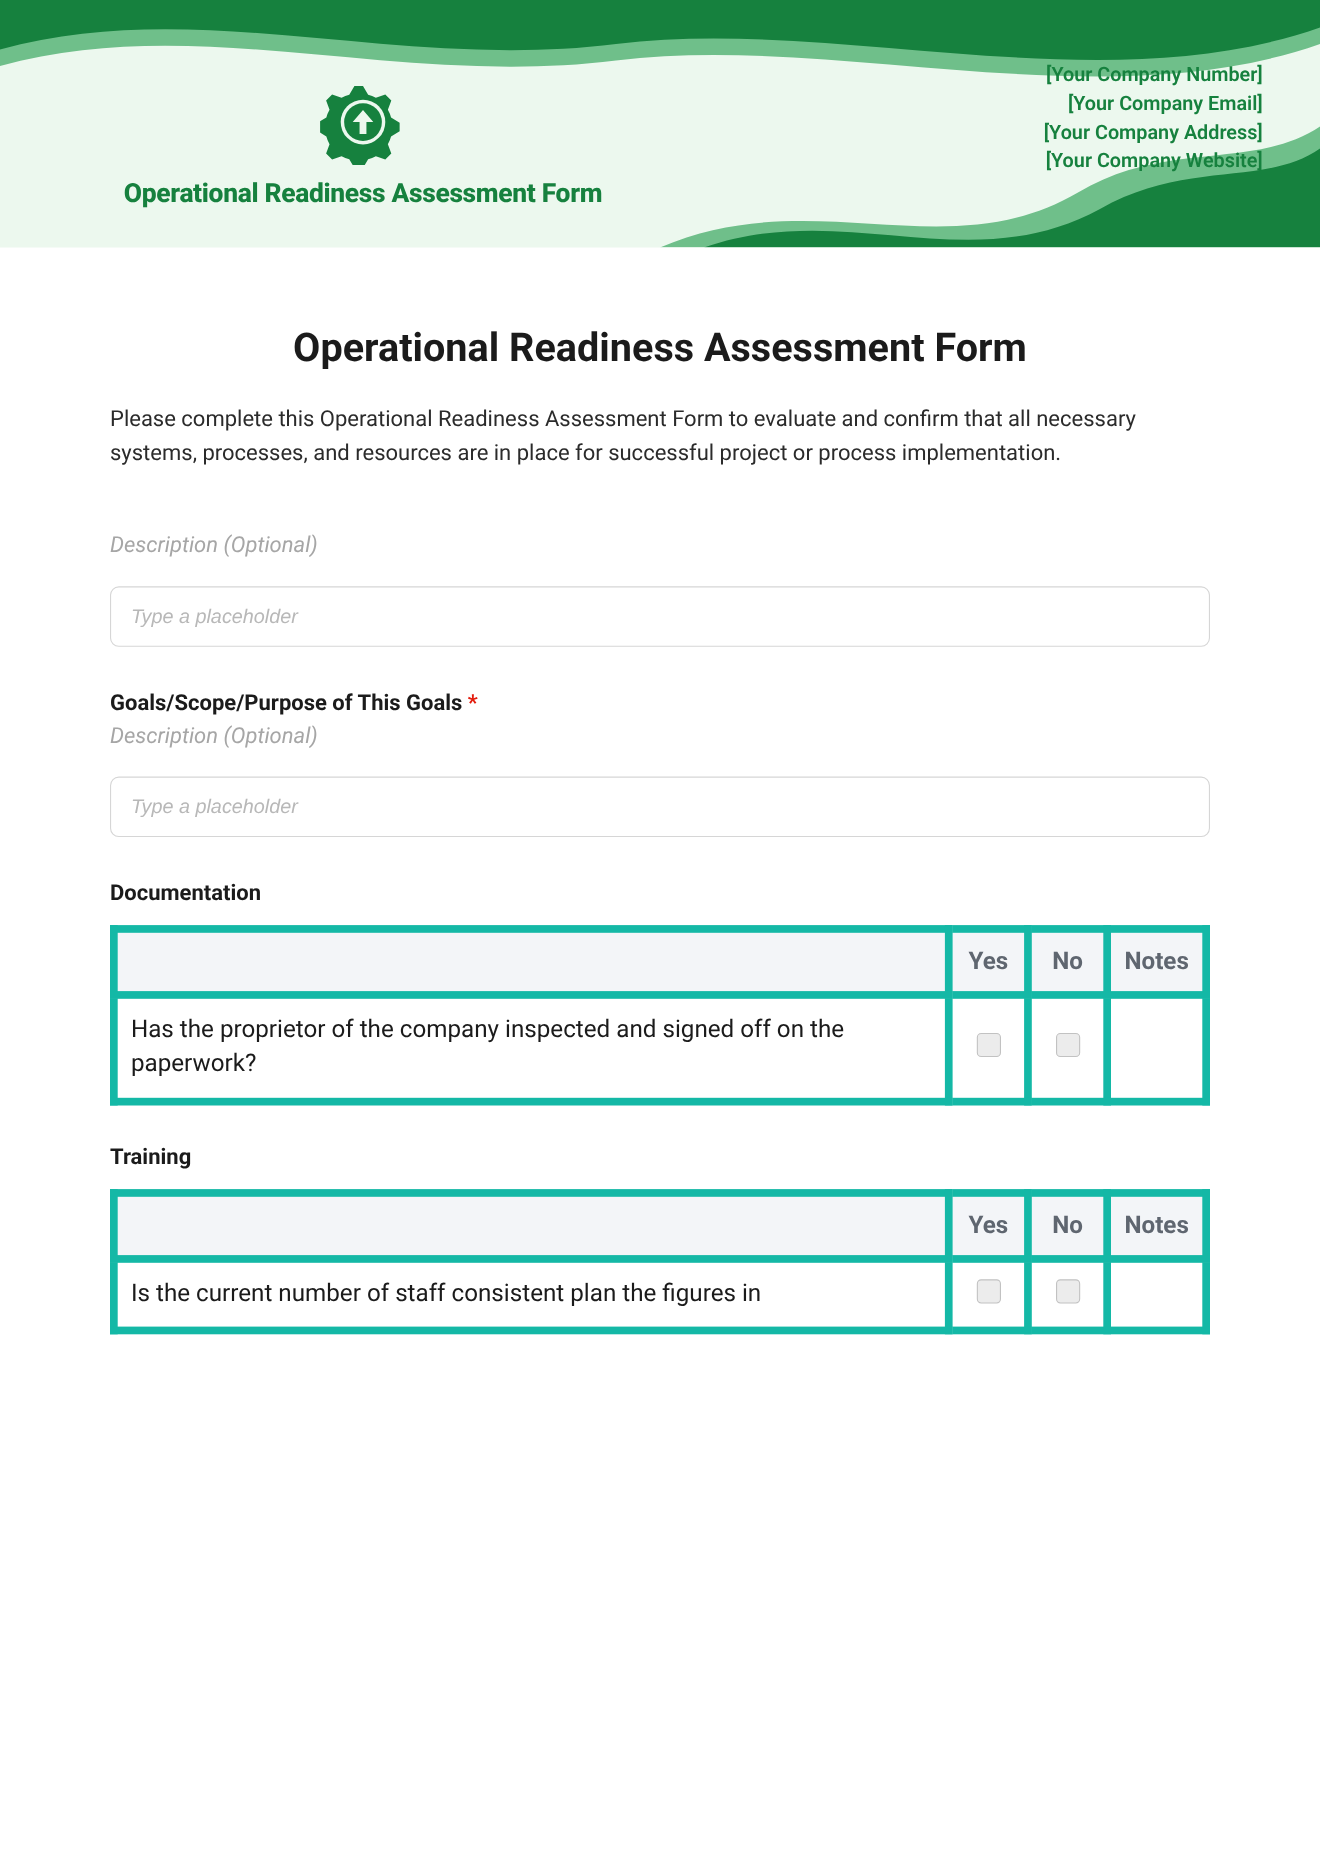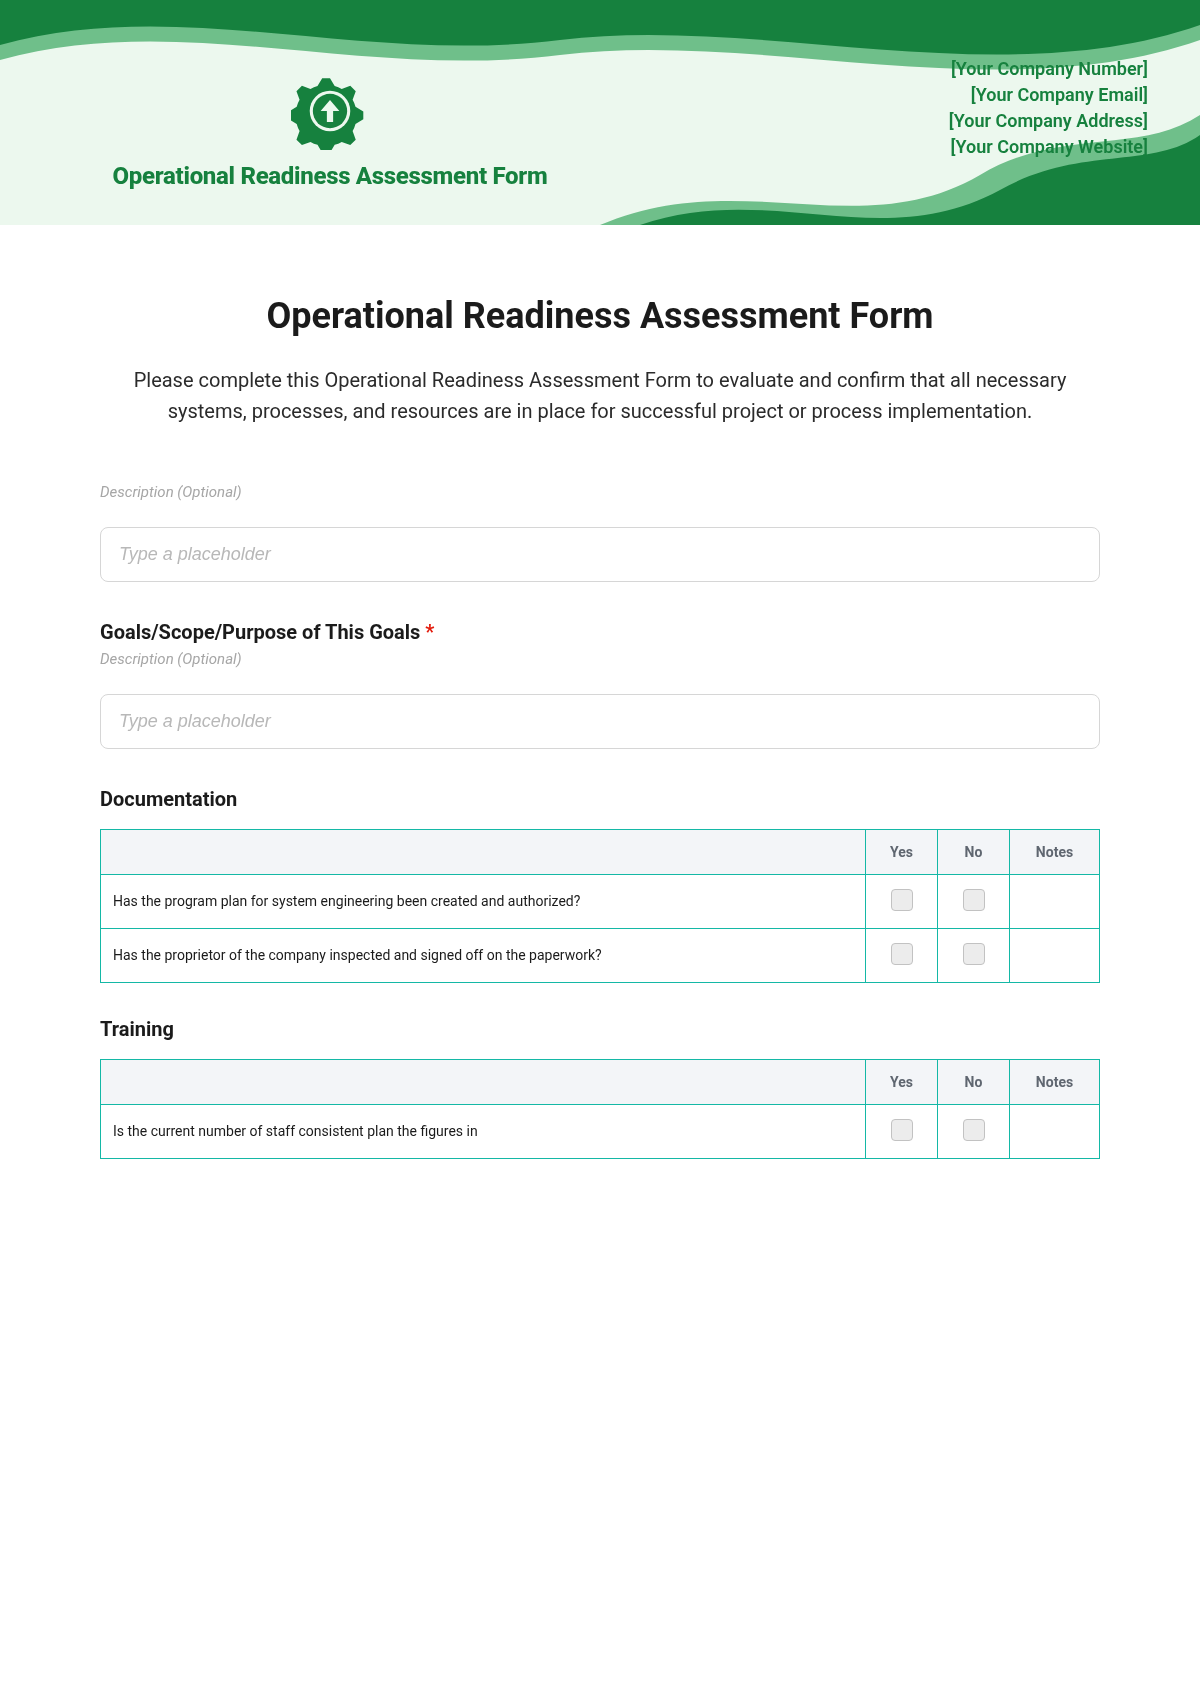--- a/index.html
+++ b/index.html
@@ -58,35 +58,34 @@
   }
   .form-title {
     font-size: 36px;
     font-weight: 700;
     text-align: center;
     margin-bottom: 28px;
     color: #1b1b1b;
   }
   .form-desc {
     font-size: 20px;
-    text-align: center;
     color: #2b2b2b;
     line-height: 1.55;
     margin-bottom: 56px;
   }
   .field-block { margin-bottom: 38px; }
   .field-label {
     font-size: 20px;
     font-weight: 700;
     color: #1b1b1b;
     margin-bottom: 6px;
   }
   .field-label .req { color: #e31b0c; }
   .field-sub {
-    font-size: 15px;
+    font-size: 20px;
     font-style: italic;
     color: #a6a6a6;
     margin-bottom: 14px;
   }
   .text-input {
     width: 100%;
     padding: 16px 18px;
     font-size: 18px;
     font-style: italic;
     color: #888;
@@ -102,23 +101,23 @@
     color: #1b1b1b;
     margin: 10px 0 18px 0;
   }
   table {
     width: 100%;
     border-collapse: collapse;
     border: 1px solid #e0e0e0;
     margin-bottom: 34px;
   }
   th, td {
-    border: 1px solid #14b8a6;
+    border: 7px solid #14b8a6;
     padding: 14px 12px;
-    font-size: 14px;
+    font-size: 22px;
     text-align: left;
     vertical-align: middle;
   }
   th {
     background: #f3f5f8;
     color: #5f6670;
     font-weight: 700;
     text-align: center;
   }
   th.q-col { width: auto; }
@@ -193,26 +192,20 @@
     <thead>
       <tr>
         <th class="q-col"></th>
         <th class="yn-col">Yes</th>
         <th class="yn-col">No</th>
         <th class="notes-col">Notes</th>
       </tr>
     </thead>
     <tbody>
       <tr>
-        <td class="q-cell">Has the program plan for system engineering been created and authorized?</td>
-        <td class="cb-cell"><span class="checkbox"></span></td>
-        <td class="cb-cell"><span class="checkbox"></span></td>
-        <td></td>
-      </tr>
-      <tr>
         <td class="q-cell">Has the proprietor of the company inspected and signed off on the paperwork?</td>
         <td class="cb-cell"><span class="checkbox"></span></td>
         <td class="cb-cell"><span class="checkbox"></span></td>
         <td></td>
       </tr>
     </tbody>
   </table>
 
   <div class="section-title">Training</div>
   <table>

